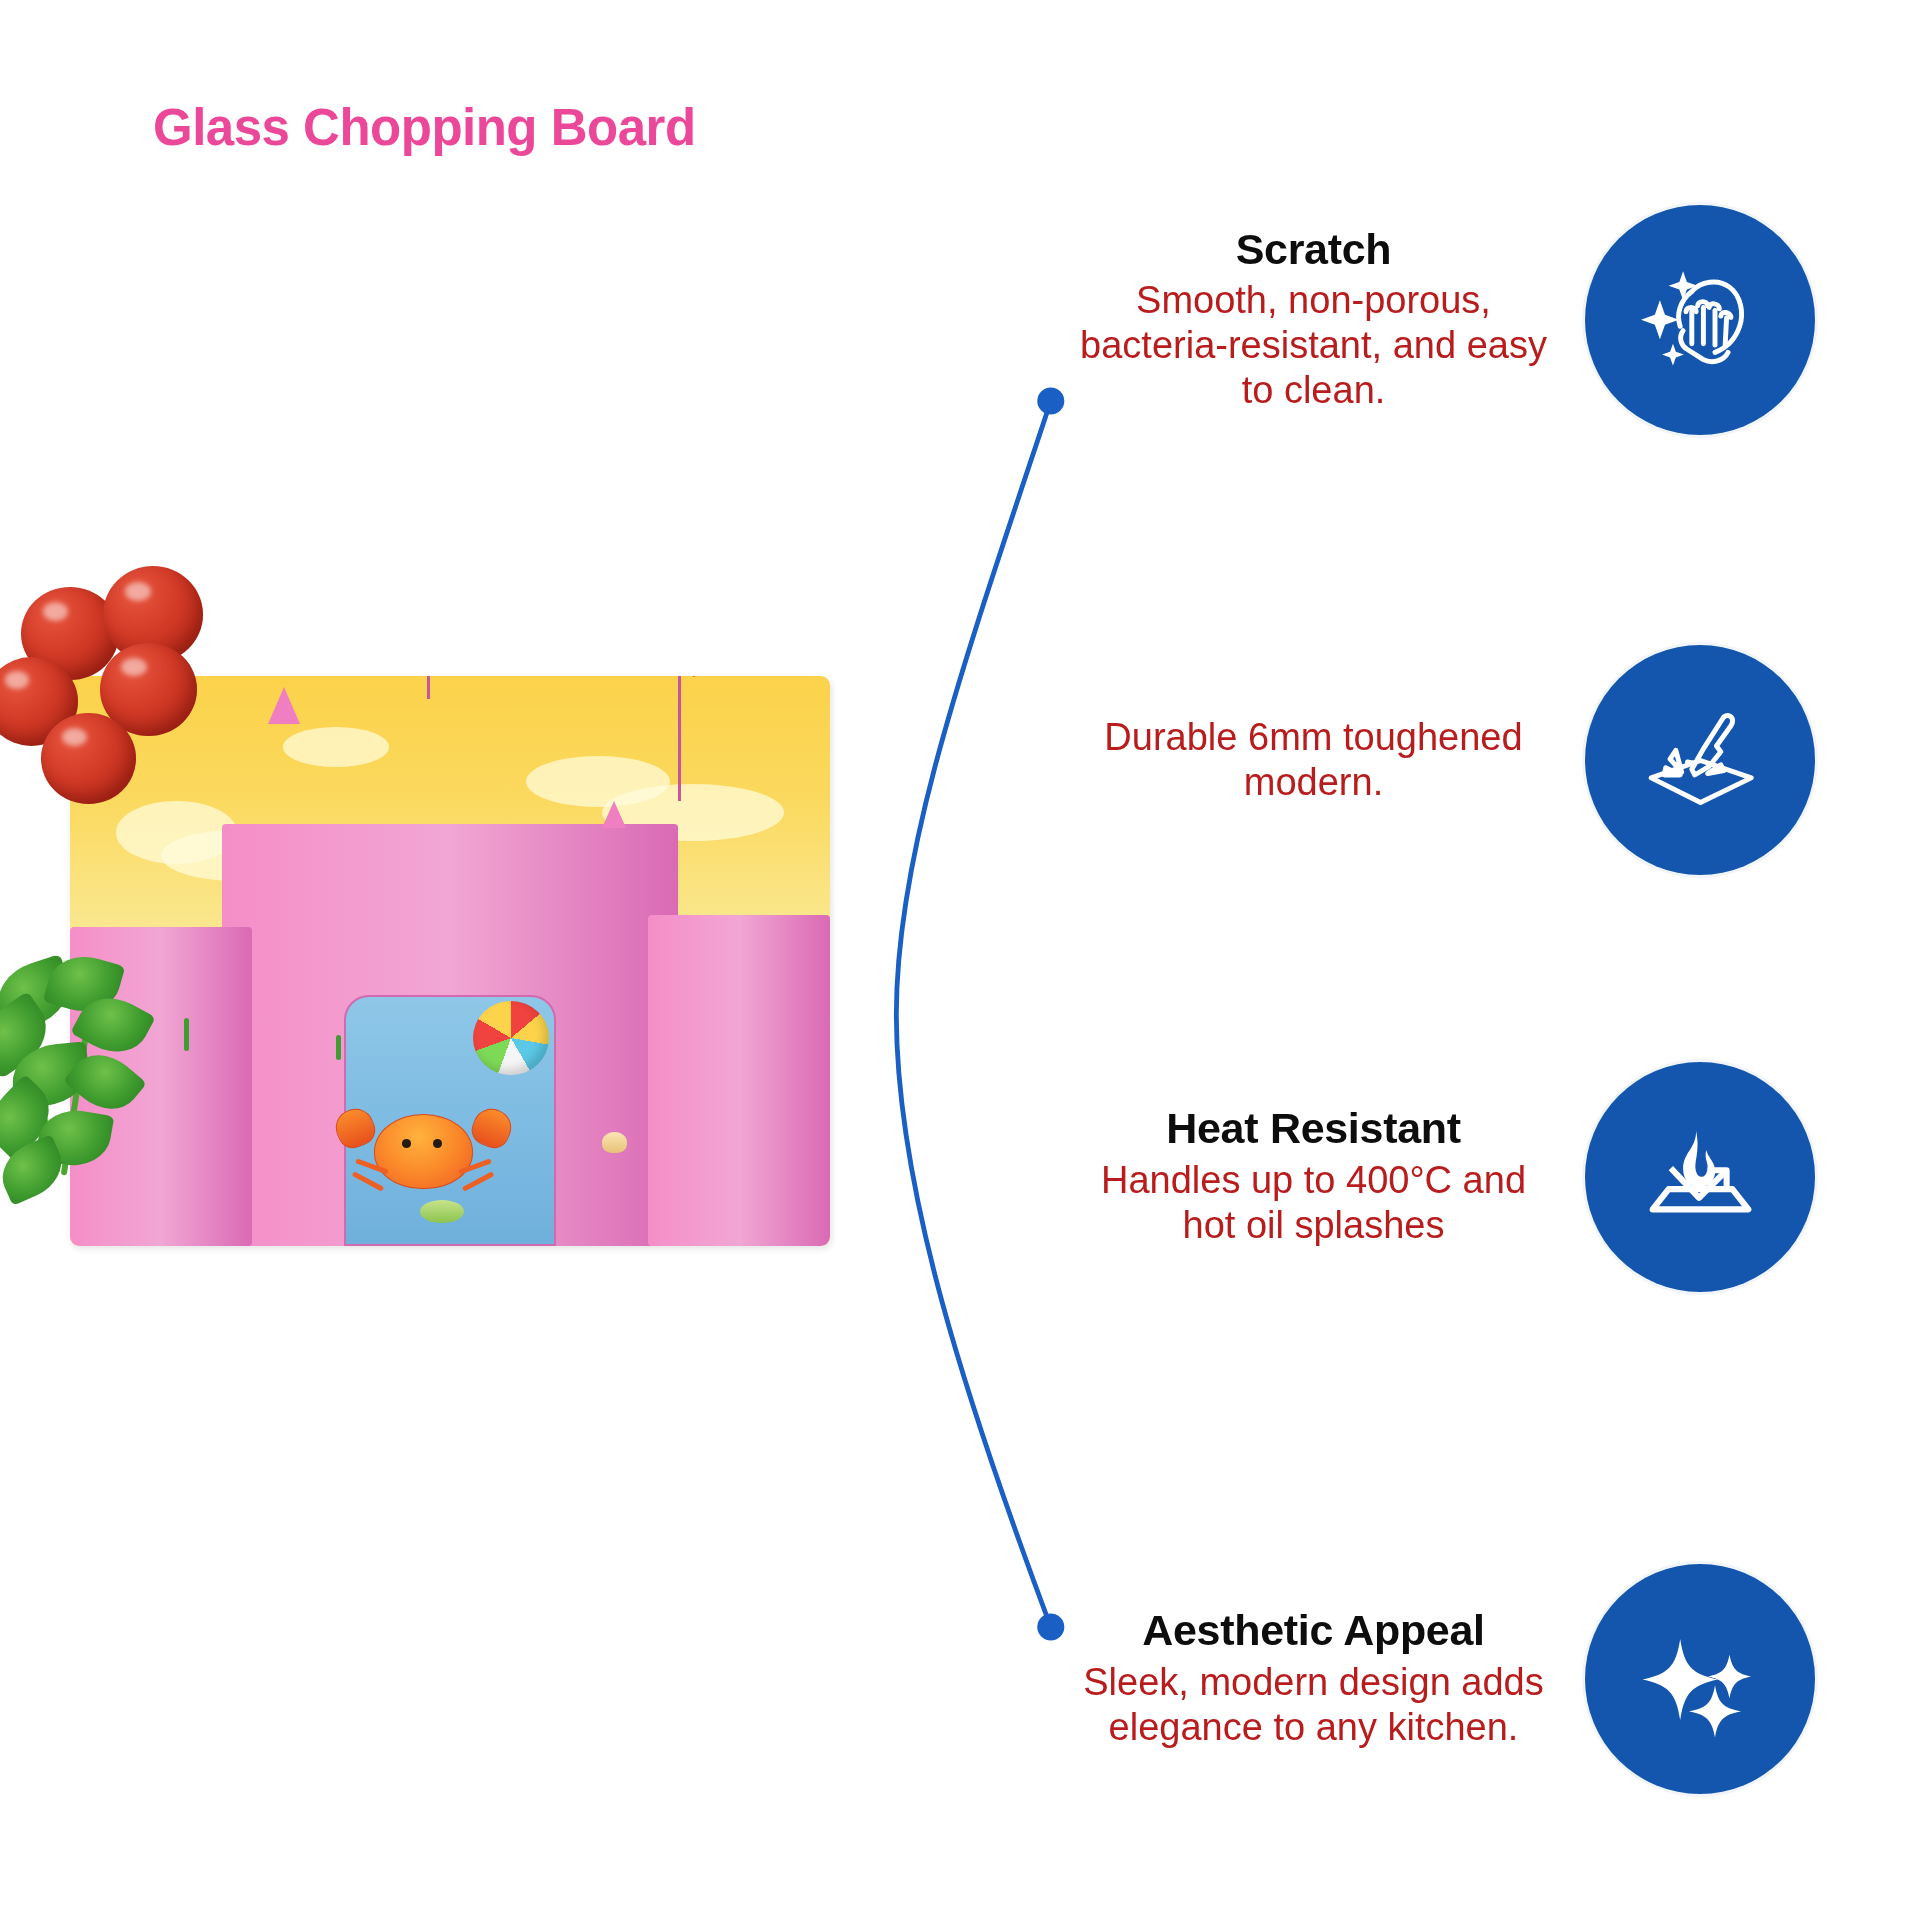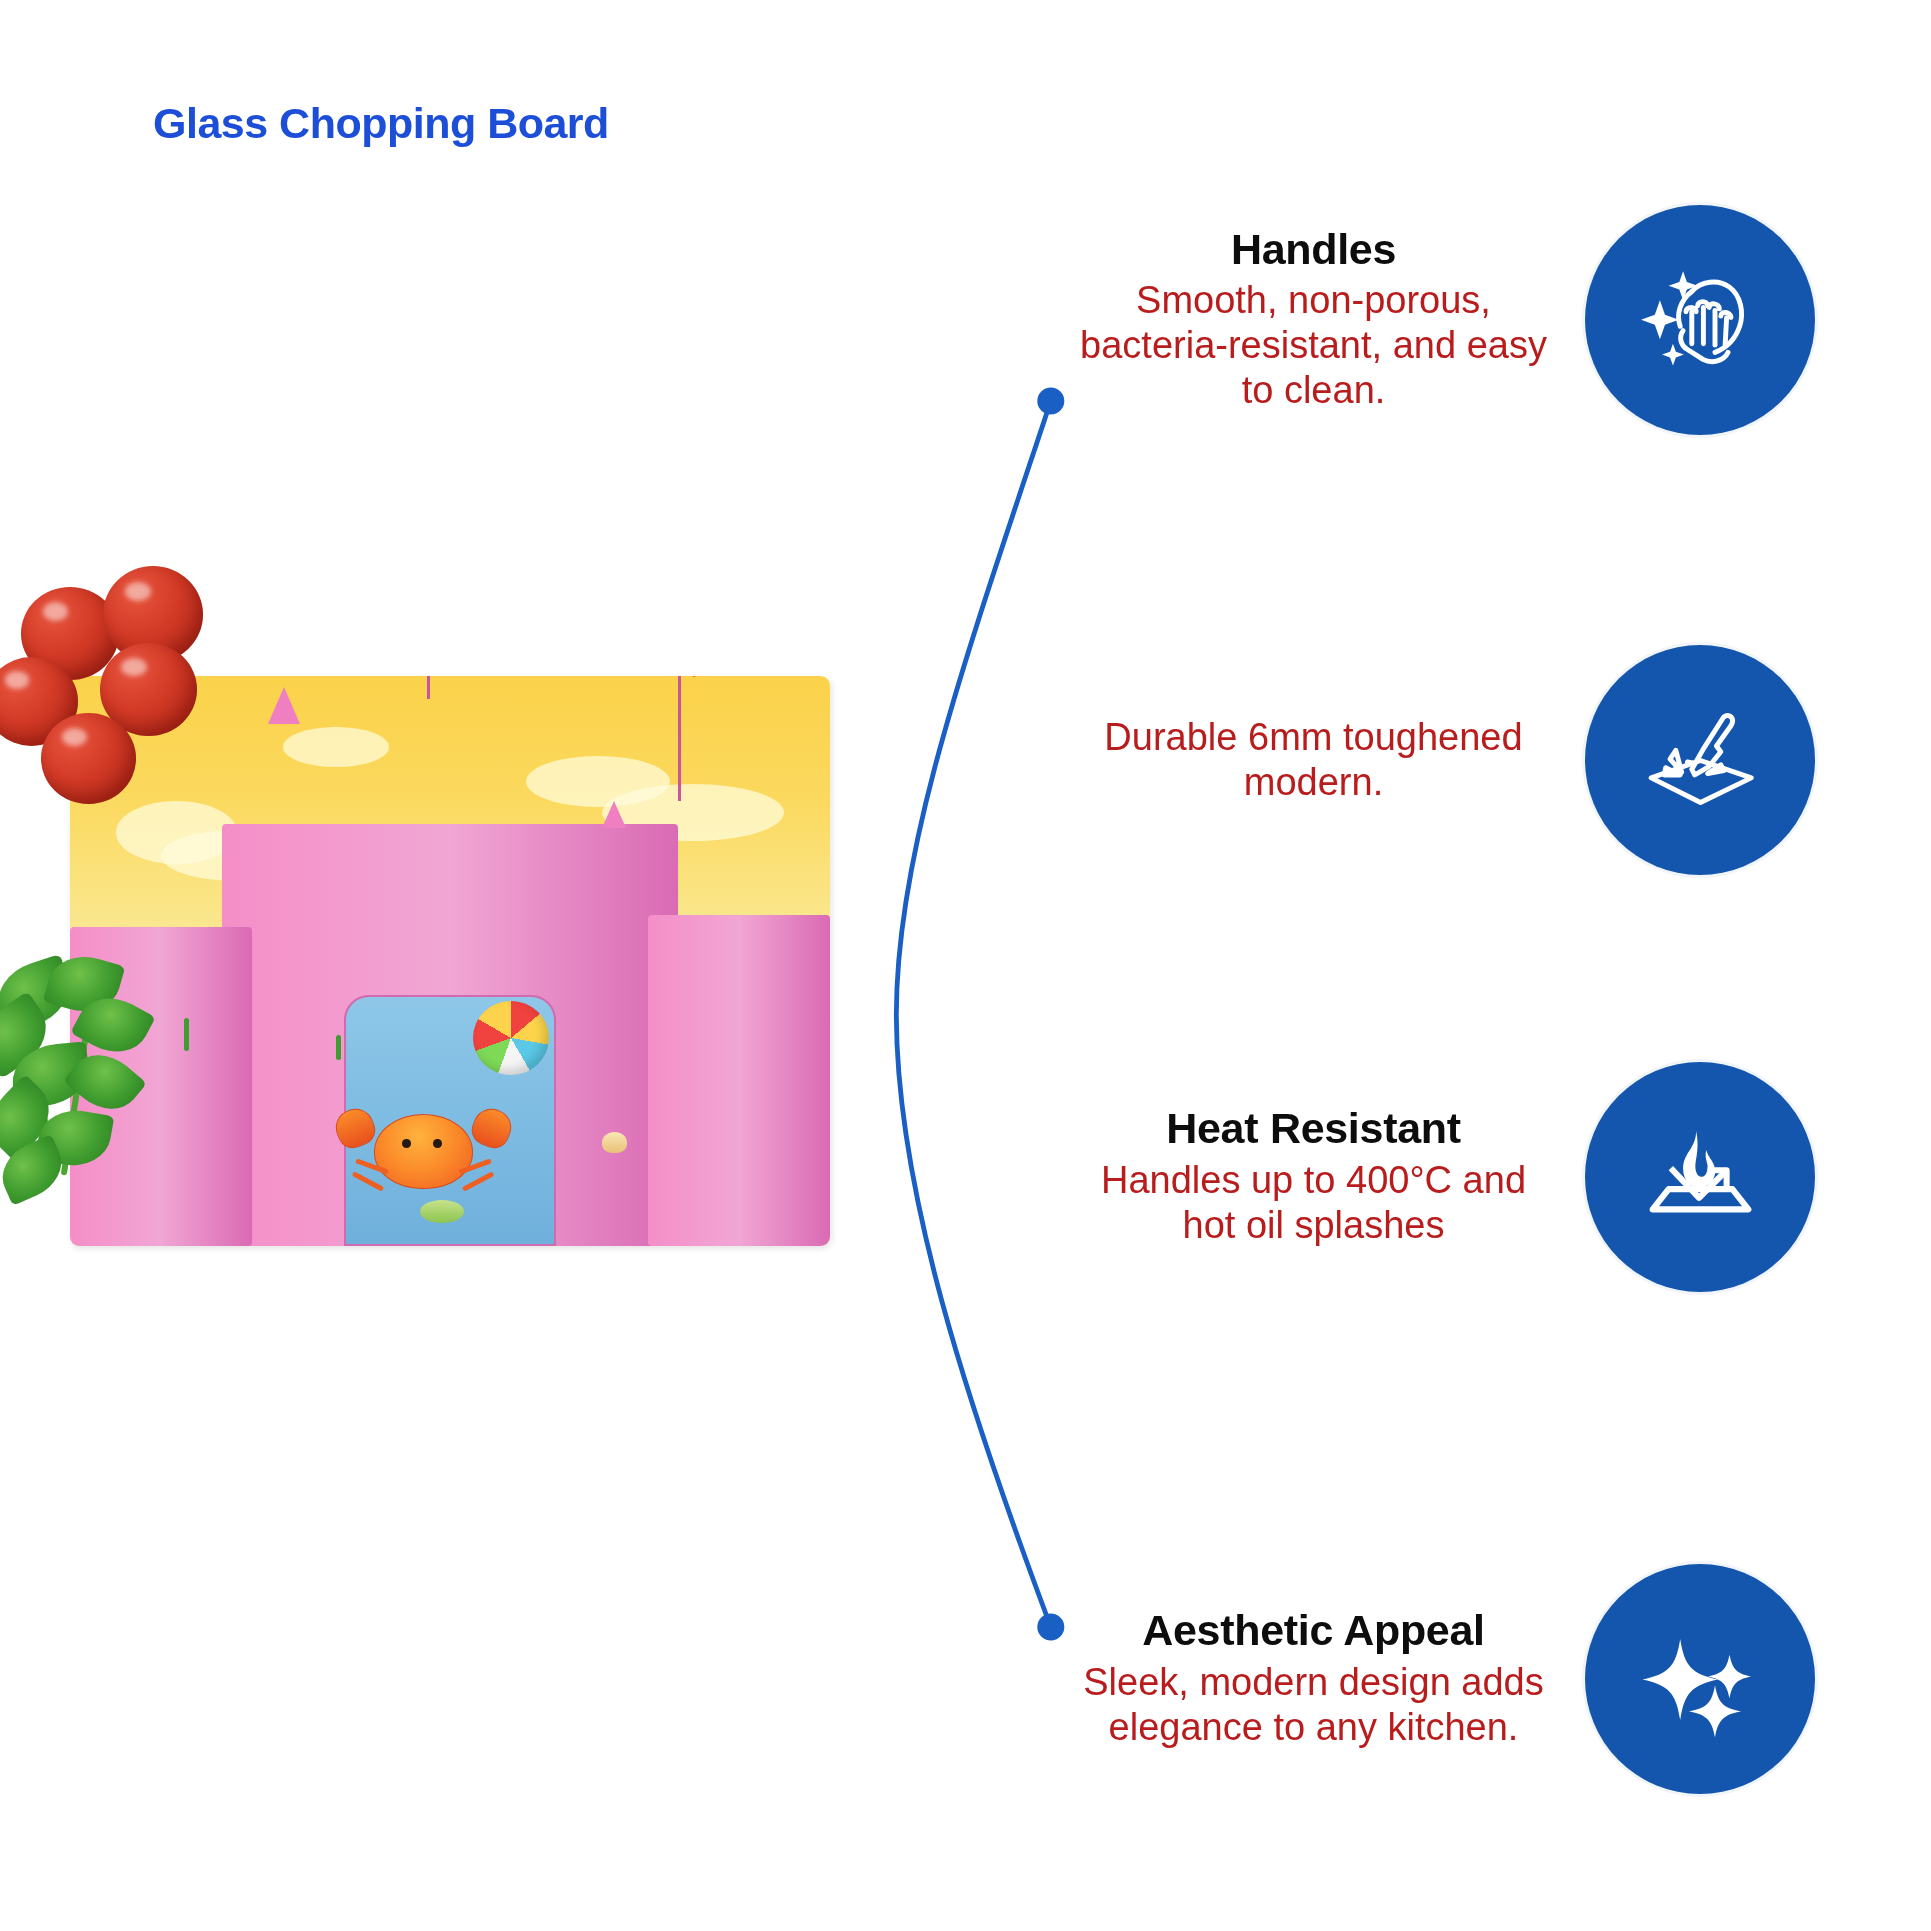--- a/index.html
+++ b/index.html
@@ -17,23 +17,23 @@
   }
 
   
   #header-block {
     position: absolute;
     left: 153px;
     top: 102px;
     width: 966px;
   }
   #page-title {
-    font-size: 43px;
+    font-size: 51px;
     font-weight: bold;
-    color: #1d4ed8;
+    color: #ec4899;
     letter-spacing: -0.5px;
     line-height: 1.0;
     margin: 0;
     white-space: nowrap;
   }
   #page-subtitle {
     font-size: 46px;
     font-weight: bold;
     color: #1155bb;
     letter-spacing: -0.2px;
@@ -331,21 +331,21 @@
 </div>
 
 <svg id="connector" viewBox="0 0 260 1340" fill="none">
   <path d="M208 35 C 120 300, 48 500, 48 670 C 48 850, 120 1070, 208 1305" stroke="#1a5fc4" stroke-width="5" fill="none" stroke-linecap="round"></path>
   <circle cx="208" cy="35" r="14" fill="#1a5fc4"></circle>
   <circle cx="208" cy="1305" r="14" fill="#1a5fc4"></circle>
 </svg>
 
 <div class="feature" id="feature-hygienic">
   <div class="feature-text">
-    <p class="feature-title">Handles</p>
+    <p class="feature-title">Scratch</p>
     <p class="feature-desc">Smooth, non-porous, bacteria-resistant, and easy to clean.</p>
   </div>
   <div class="icon-circle">
     <svg width="145" height="145" viewBox="0 0 100 100">
       <g stroke="#ffffff" stroke-width="3.4" fill="none" stroke-linejoin="round" stroke-linecap="round">
         <path d="M44 30 C50 23, 62 21, 70 27 C78 33, 80 45, 77 54 C74 63, 68 69, 60 72"></path>
         <path d="M44 30 C36 36, 33 46, 36 54"></path>
         <path d="M38 57 C35 61, 36 67, 41 70 L52 77 C58 80, 66 78, 69 72"></path>
         <path d="M44 44 L44 66"></path>
         <path d="M52 41 L52 66"></path>

